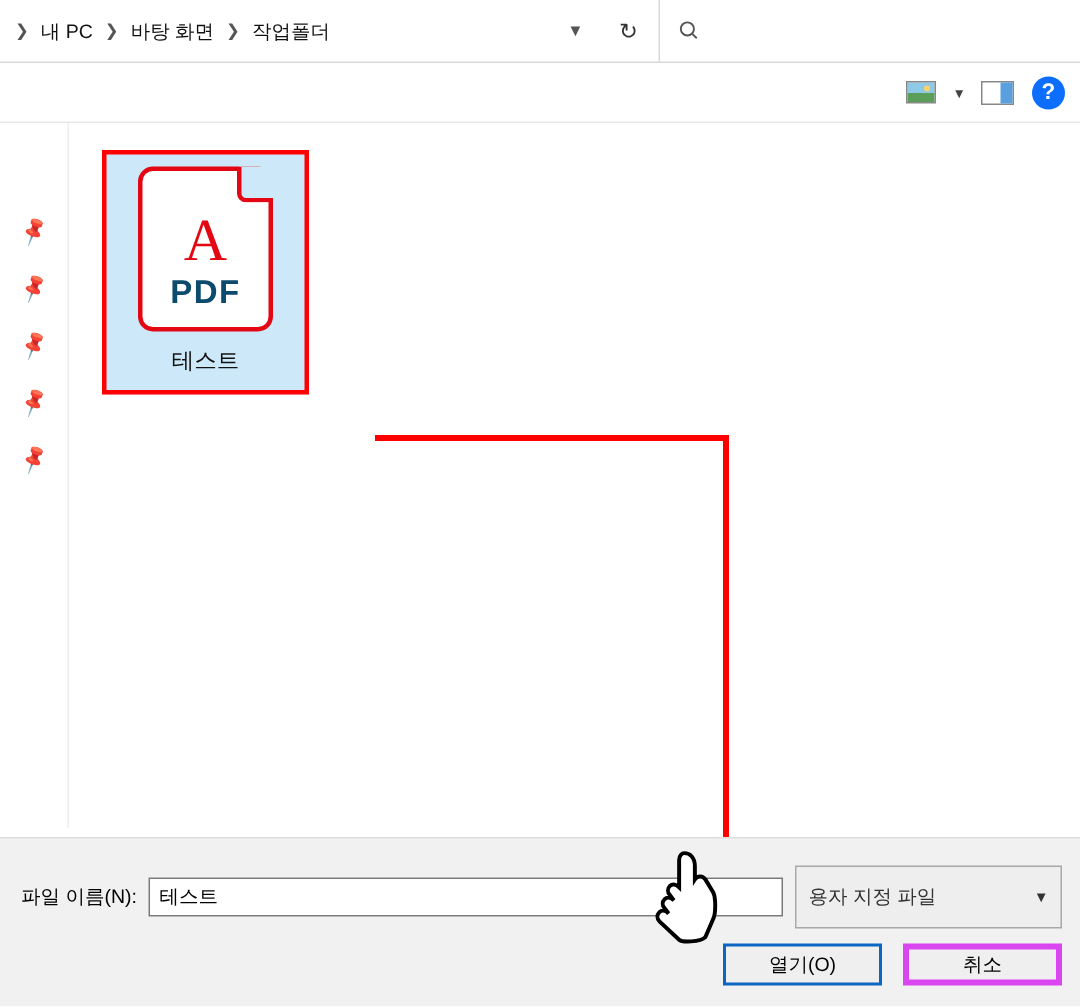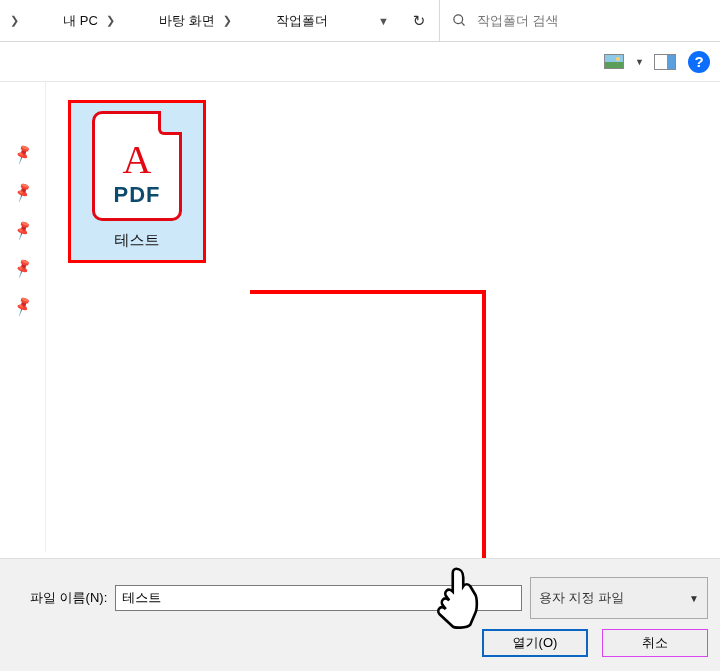--- a/index.html
+++ b/index.html
@@ -36,21 +36,20 @@
       padding: 0 6px;
       color: #555;
       font-size: 11px;
       display: inline-flex;
       align-items: center;
     }
     .crumb {
       padding: 2px 2px;
       white-space: nowrap;
       color: #111;
-      margin-left: 36px;
     }
     .crumb-dropdown {
       padding: 0 10px;
       color: #555;
       font-size: 11px;
     }
     .refresh {
       width: 40px;
       display: flex;
       align-items: center;
@@ -234,21 +233,21 @@
     
     .bottom {
       position: absolute;
       bottom: 0; left: 0; right: 0;
       background: #f1f1f1;
       border-top: 1px solid #ddd;
     }
     .filename-row {
       display: flex;
       align-items: center;
-      padding: 18px 12px 10px 30px;
+      padding: 18px 12px 10px 14px;
       gap: 8px;
     }
     .filename-label {
       font-size: 13px;
       white-space: nowrap;
     }
     .filename-input {
       flex: 1;
       height: 26px;
       border: 1px solid #7a7a7a;
@@ -271,21 +270,21 @@
     }
     .buttons-row {
       display: flex;
       justify-content: flex-end;
       gap: 14px;
       padding: 0 12px 14px 0;
     }
     .btn {
       width: 106px;
       height: 28px;
-      border: 1px solid #d946ef;
+      border: 4px solid #d946ef;
       background: #efefef;
       display: inline-flex;
       align-items: center;
       justify-content: center;
       font-size: 13px;
     }
     .btn.primary {
       border: 2px solid #0b65c2;
     }
     
@@ -315,21 +314,20 @@
     <span class="crumb-dropdown">▼</span>
     <span class="refresh">↻</span>
   </div>
   <div class="searchbar">
     <span class="search-icon">
       <svg width="15" height="15" viewBox="0 0 24 24" fill="none" stroke="#555" stroke-width="2">
         <circle cx="10" cy="10" r="7"></circle>
           <line x1="20" y1="20" x2="15" y2="15"></line>
       </svg>
     </span>
-    <input class="search-input" placeholder="작업폴더 검색" style="">
   </div>
 </div>
 
 <div class="toolbar">
   <span class="toolbar-icon">
       <span class="picture-icon"></span>
     </span>
   <span class="tiny-drop">▼</span>
   <span class="toolbar-icon">
       <span class="panel-icon"></span>

